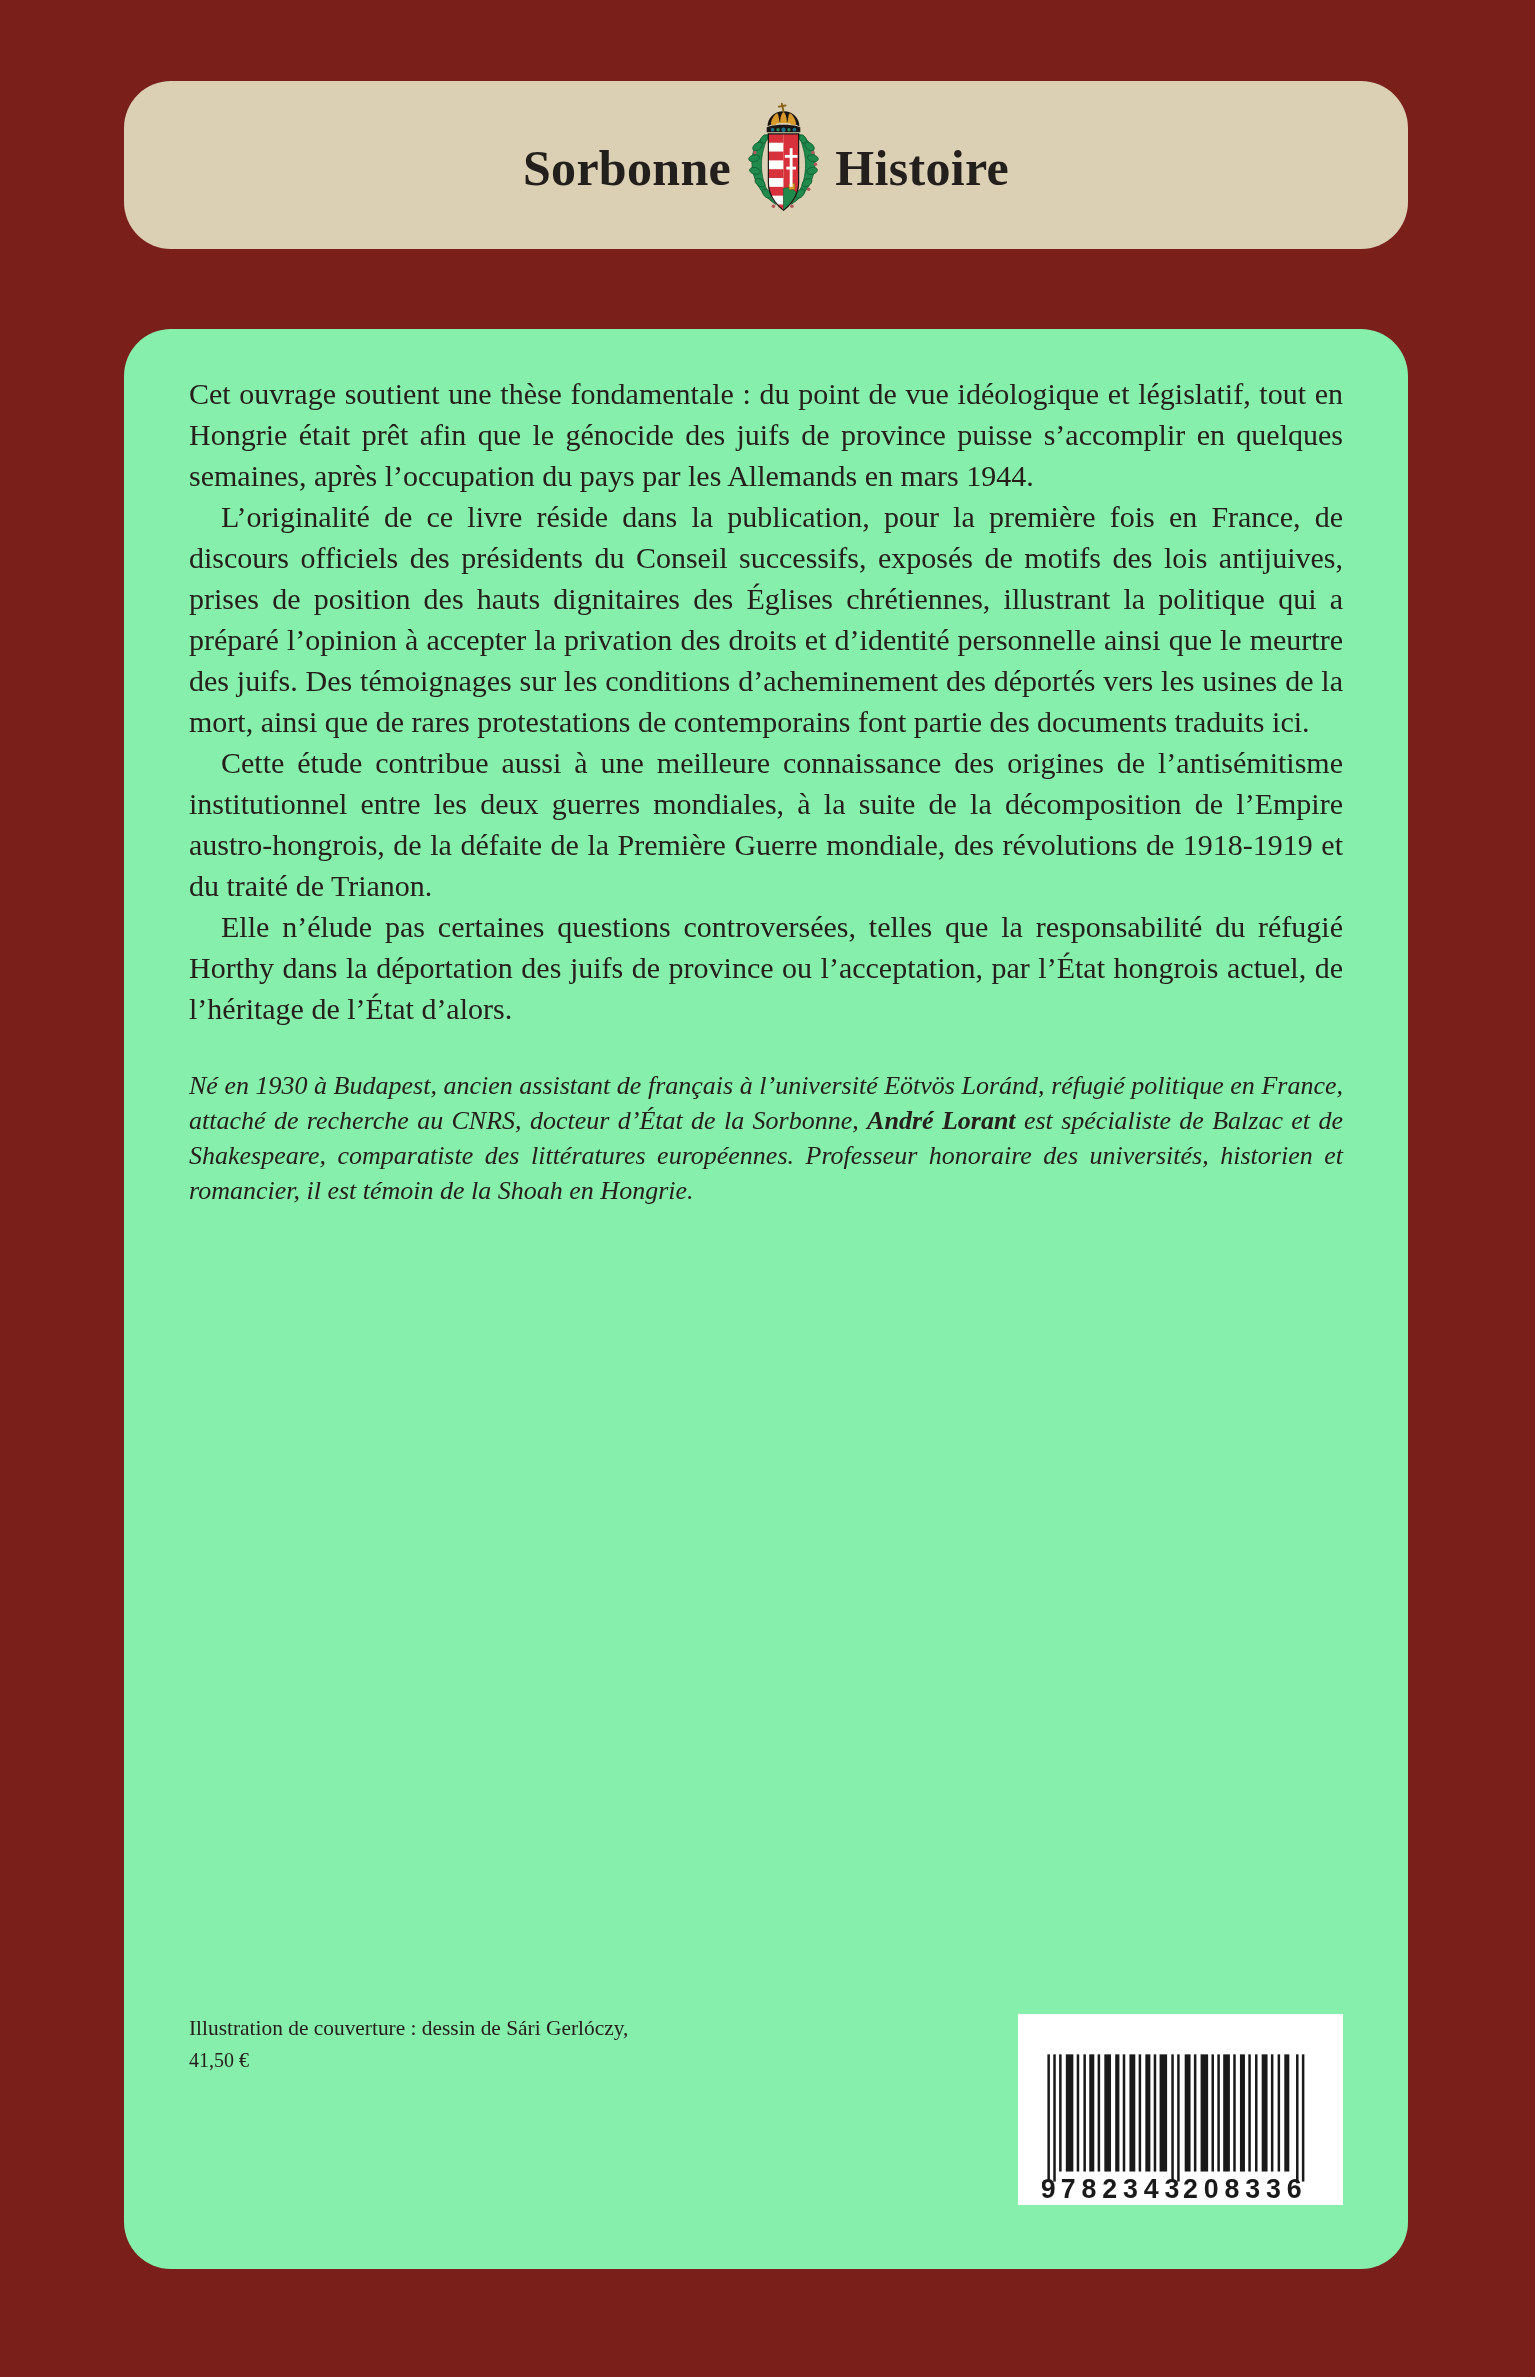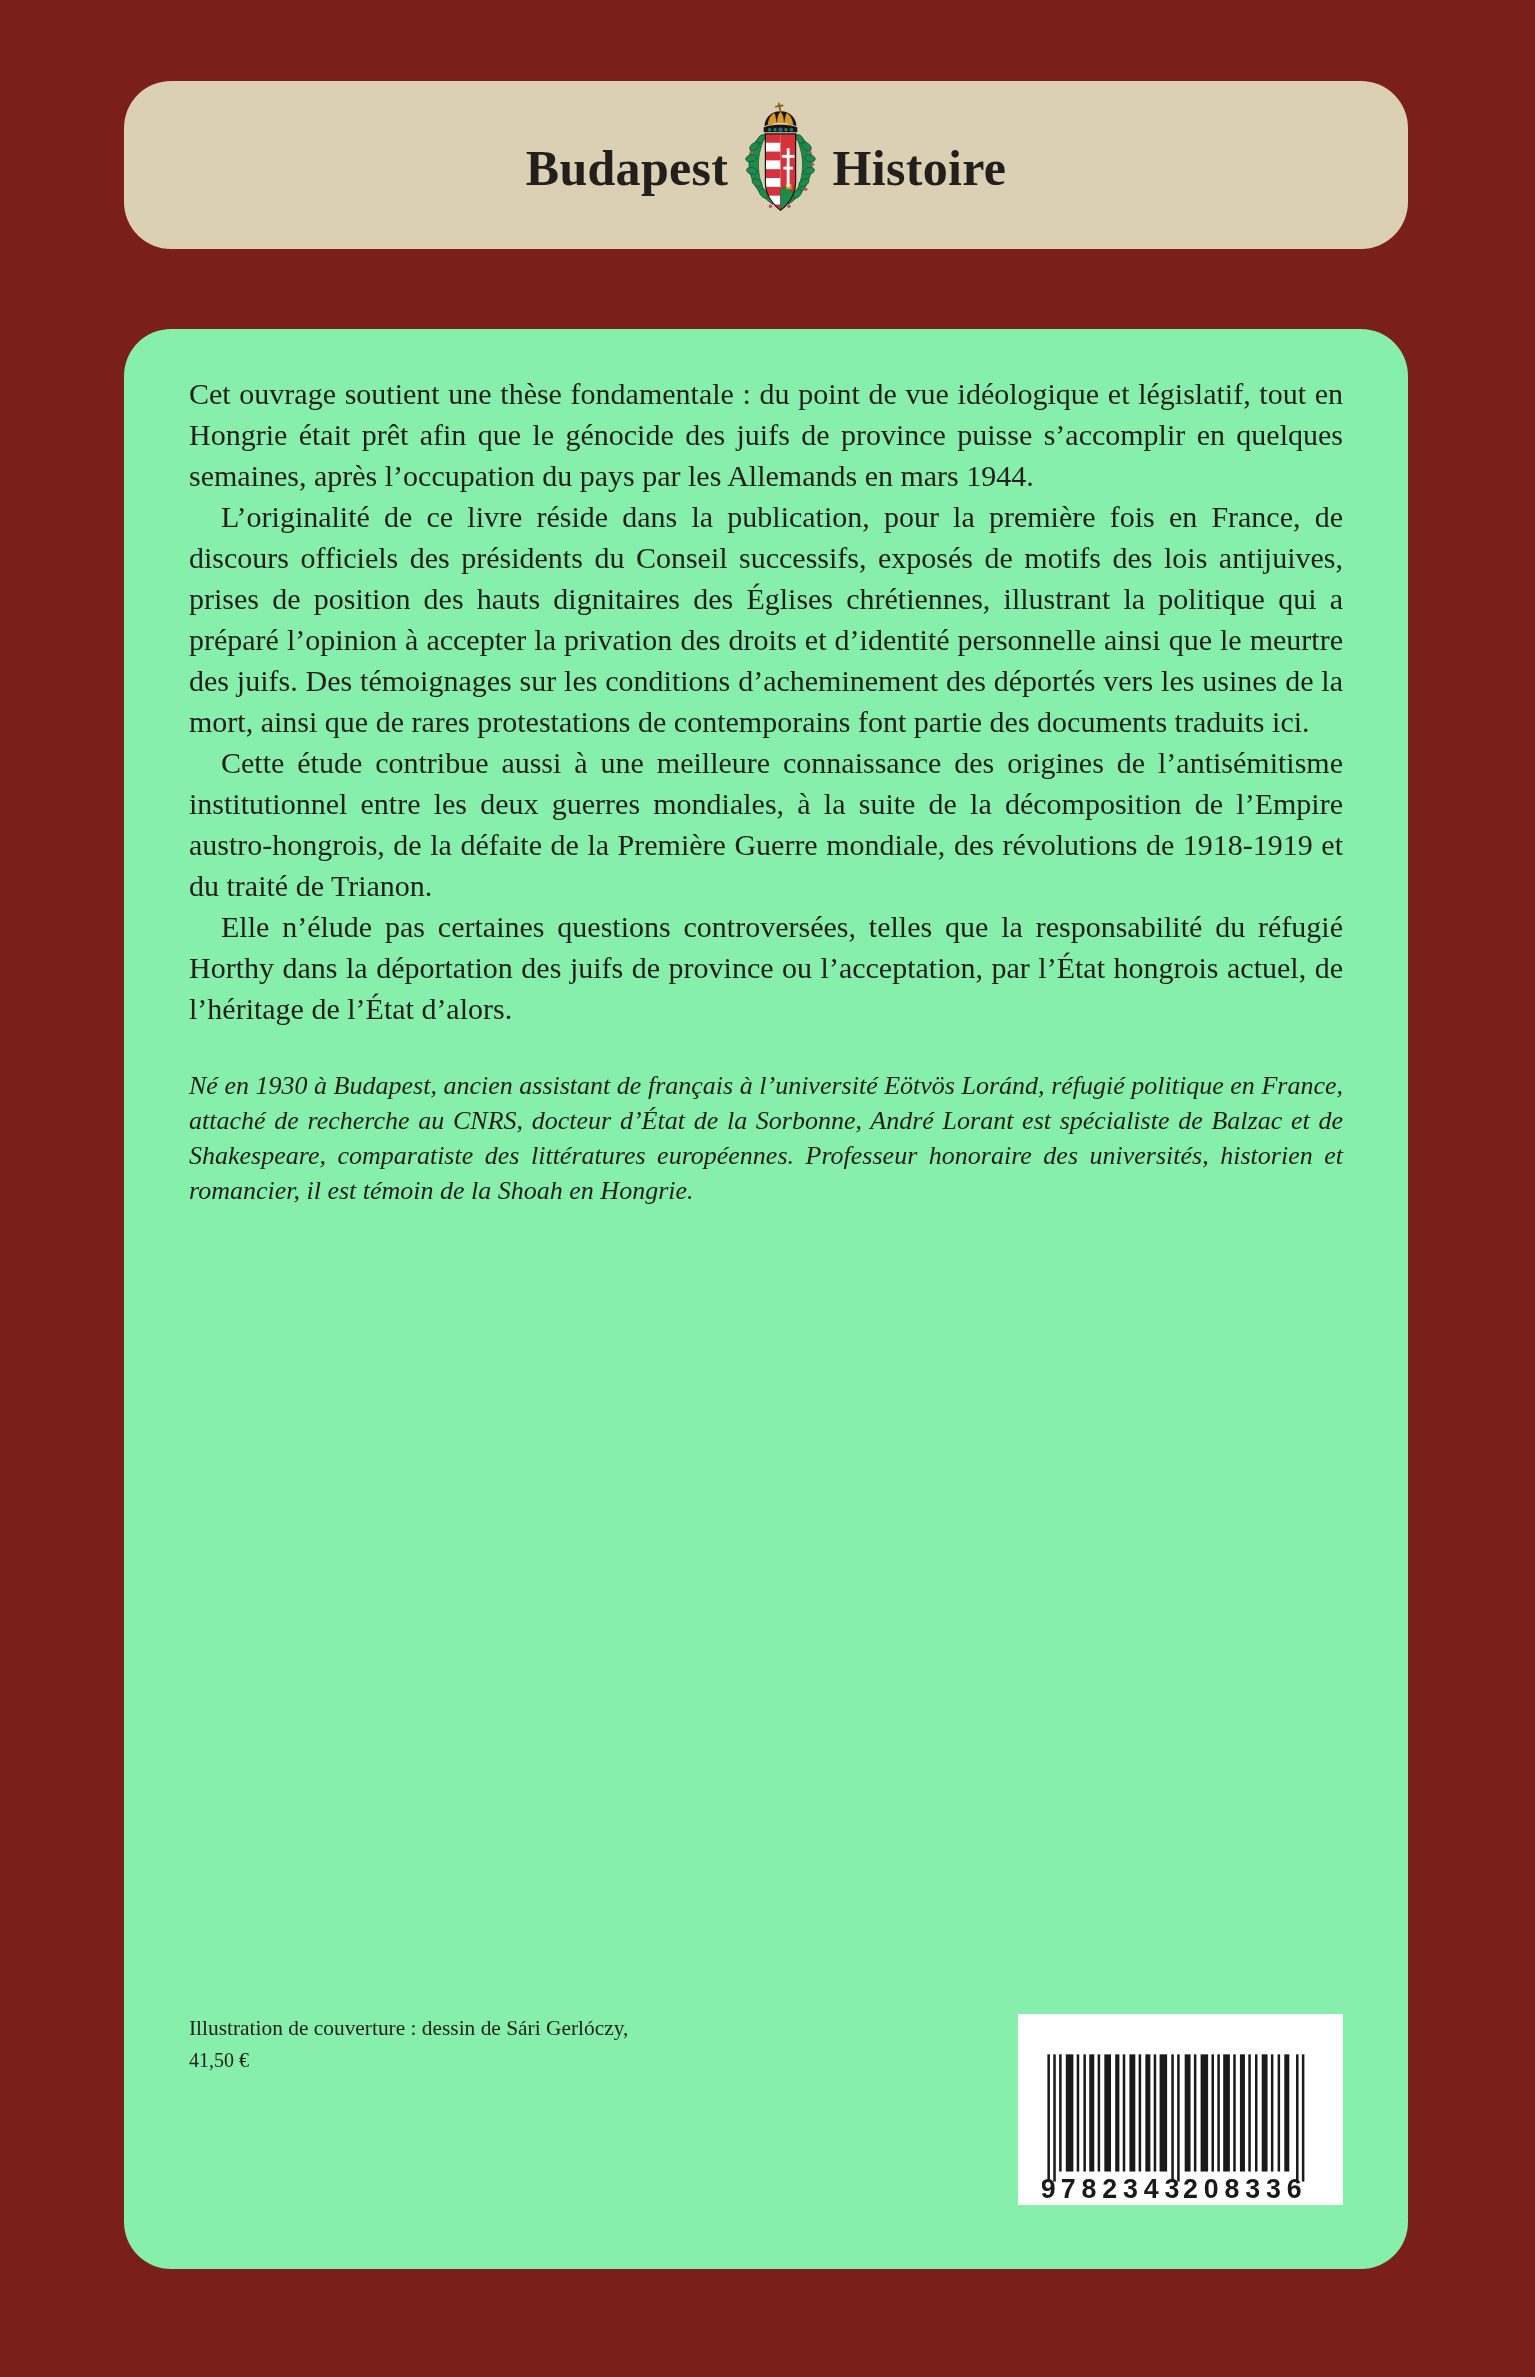--- a/index.html
+++ b/index.html
@@ -71,21 +71,21 @@
     margin-top: 39px;
     color: #26201c;
     font-family: "Liberation Serif", serif;
     font-style: italic;
     font-size: 26px;
     line-height: 35px;
     text-align: justify;
   }
   #author-bio .author-name {
     font-style: italic;
-    font-weight: normal;
+    font-weight: bold;
   }
 
   
   #footer {
     position: absolute;
     left: 65px;
     right: 65px;
     bottom: 64px;
     display: flex;
     justify-content: space-between;
@@ -122,21 +122,21 @@
     align-items: center;
     justify-content: flex-end;
   }
   #barcode-svg { display: block; }
 </style>
 </head>
 <body>
 
 <div id="header-panel">
   <div class="collection-title">
-    <span class="collection-word">Budapest</span>
+    <span class="collection-word">Sorbonne</span>
 
     <svg id="coat-of-arms" viewBox="0 0 96 150">
 
       <g fill="#1f8a4c" stroke="#0f5c30" stroke-width="0.9">
         <path d="M30 38 C20 42 13 52 11 64 C9 76 12 90 18 100 C23 109 31 117 39 122
                  C33 114 27 104 24 93 C21 81 21 68 24 57 C26 50 28 43 30 38 Z"></path>
         <ellipse cx="17" cy="53" rx="6.5" ry="4" transform="rotate(-38 17 53)"></ellipse>
         <ellipse cx="13" cy="67" rx="6.5" ry="4" transform="rotate(-12 13 67)"></ellipse>
         <ellipse cx="14" cy="82" rx="6.5" ry="4" transform="rotate(14 14 82)"></ellipse>
         <ellipse cx="20" cy="96" rx="6.5" ry="4" transform="rotate(34 20 96)"></ellipse>

